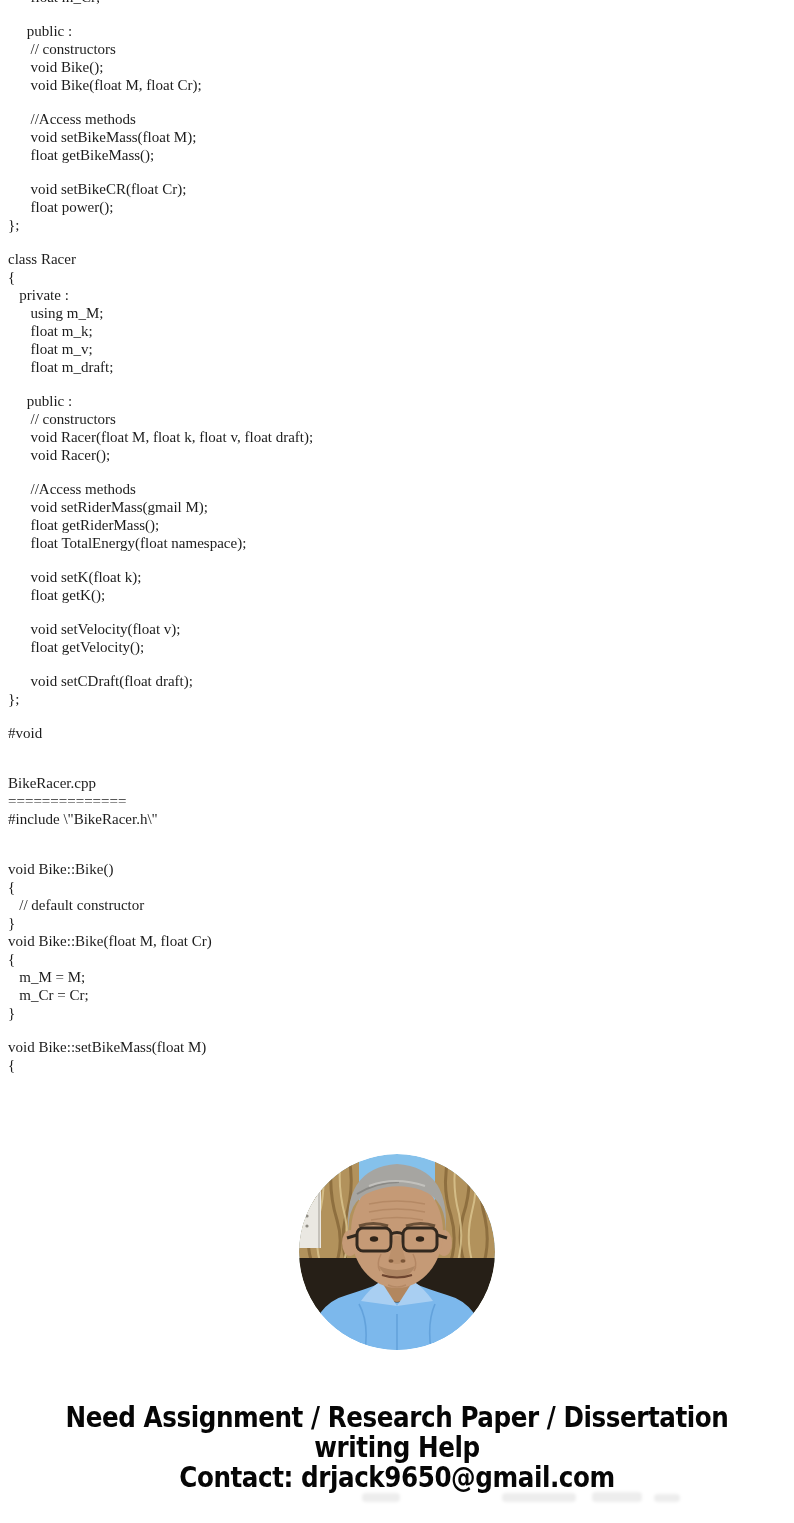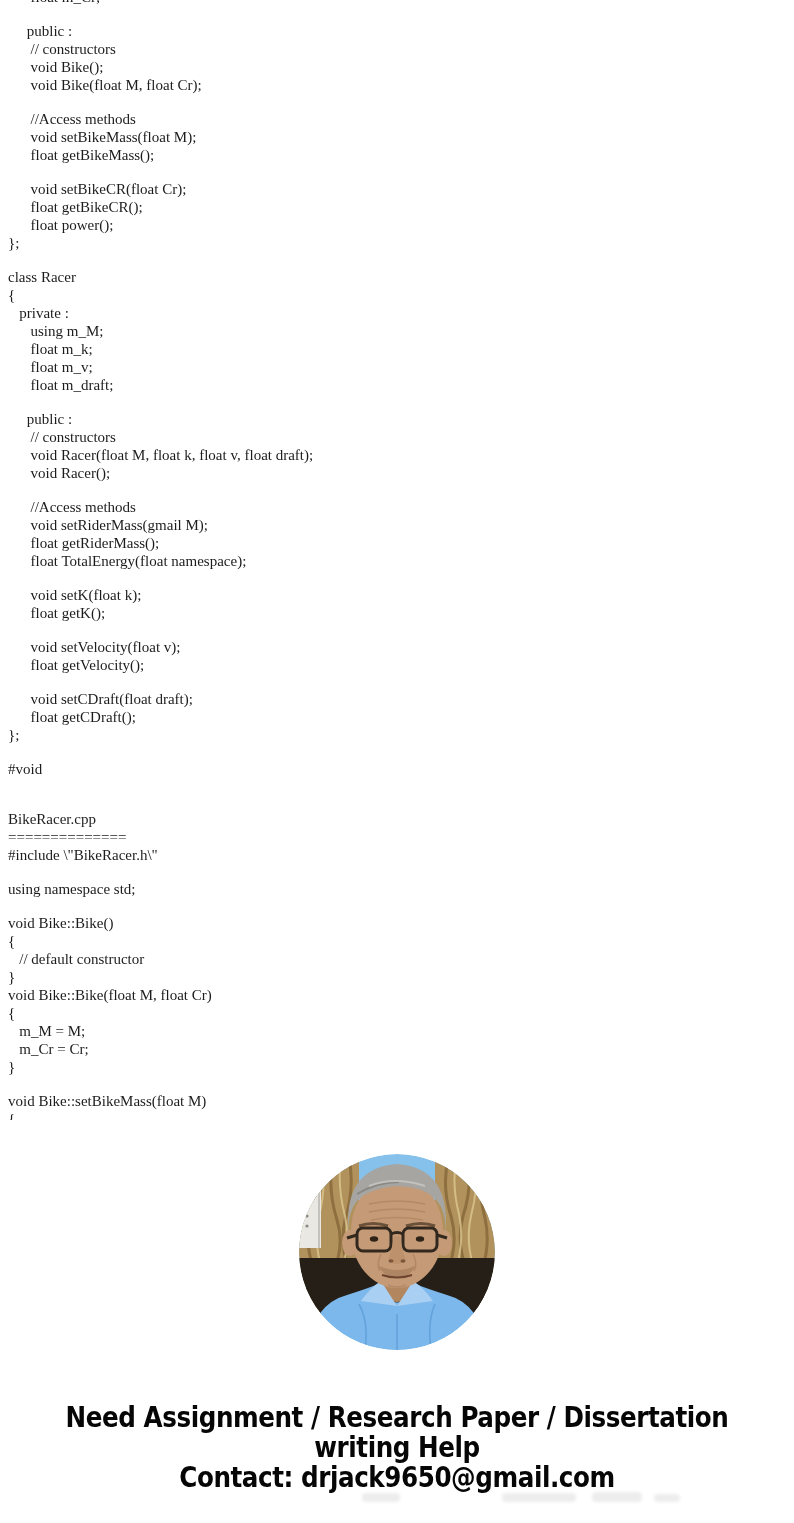--- a/index.html
+++ b/index.html
@@ -74,21 +74,20 @@
       <div class="code-line">     public :</div>
       <div class="code-line">      // constructors</div>
       <div class="code-line">      void Bike();</div>
       <div class="code-line">      void Bike(float M, float Cr);</div>
       <div class="code-line blank"></div>
       <div class="code-line">      //Access methods</div>
       <div class="code-line">      void setBikeMass(float M);</div>
       <div class="code-line">      float getBikeMass();</div>
       <div class="code-line blank"></div>
       <div class="code-line">      void setBikeCR(float Cr);</div>
-      <div class="code-line">      float getBikeCR();</div>
       <div class="code-line">      float power();</div>
       <div class="code-line">};</div>
       <div class="code-line blank"></div>
       <div class="code-line">class Racer</div>
       <div class="code-line">{</div>
       <div class="code-line">   private :</div>
       <div class="code-line">      using m_M;</div>
       <div class="code-line">      float m_k;</div>
       <div class="code-line">      float m_v;</div>
       <div class="code-line">      float m_draft;</div>
@@ -103,31 +102,29 @@
       <div class="code-line">      float getRiderMass();</div>
       <div class="code-line">      float TotalEnergy(float namespace);</div>
       <div class="code-line blank"></div>
       <div class="code-line">      void setK(float k);</div>
       <div class="code-line">      float getK();</div>
       <div class="code-line blank"></div>
       <div class="code-line">      void setVelocity(float v);</div>
       <div class="code-line">      float getVelocity();</div>
       <div class="code-line blank"></div>
       <div class="code-line">      void setCDraft(float draft);</div>
-      <div class="code-line">      float getCDraft();</div>
       <div class="code-line">};</div>
       <div class="code-line blank"></div>
       <div class="code-line">#void</div>
       <div class="code-line blank"></div>
       <div class="code-line blank"></div>
       <div class="code-line">BikeRacer.cpp</div>
       <div class="code-line">==============</div>
       <div class="code-line">#include \"BikeRacer.h\"</div>
       <div class="code-line blank"></div>
-      <div class="code-line">using namespace std;</div>
       <div class="code-line blank"></div>
       <div class="code-line">void Bike::Bike()</div>
       <div class="code-line">{</div>
       <div class="code-line">   // default constructor</div>
       <div class="code-line">}</div>
       <div class="code-line">void Bike::Bike(float M, float Cr)</div>
       <div class="code-line">{</div>
       <div class="code-line">   m_M = M;</div>
       <div class="code-line">   m_Cr = Cr;</div>
       <div class="code-line">}</div>

